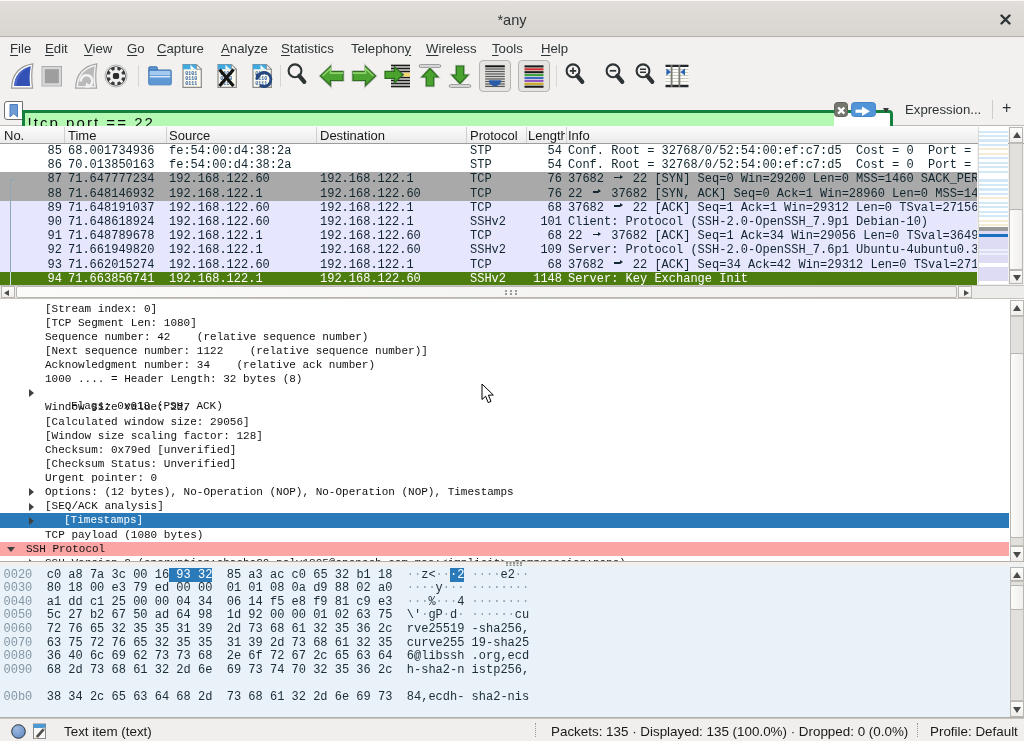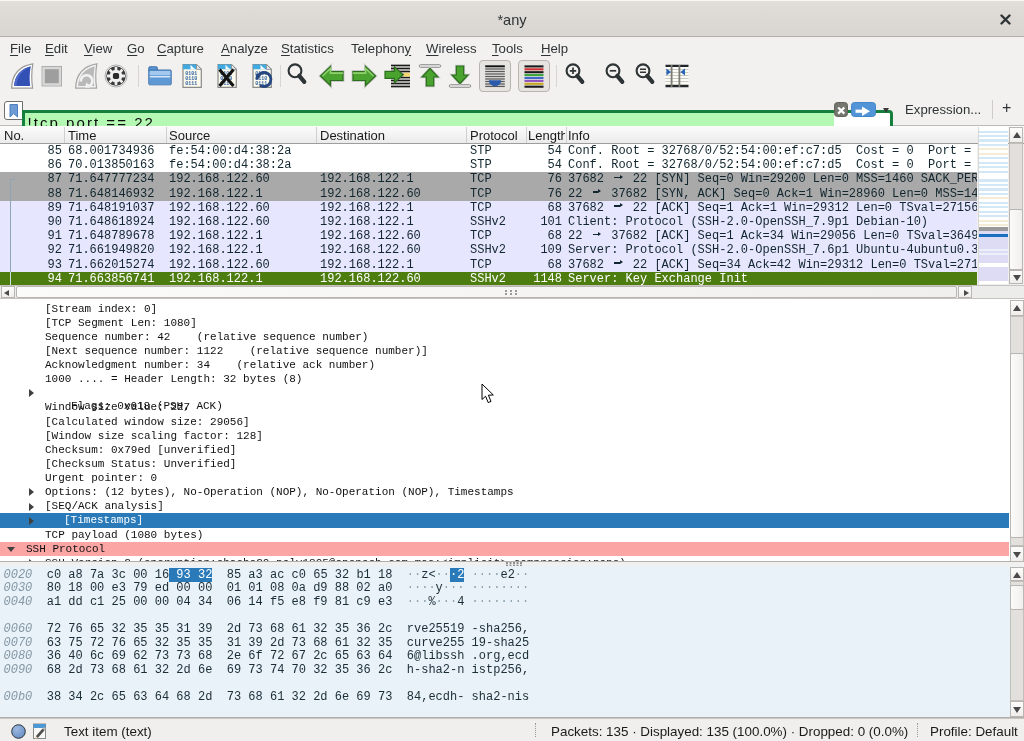--- a/index.html
+++ b/index.html
@@ -71,21 +71,21 @@
 .dsel { background:#2a7ab9; color:#ffffff; }
 .dgray { background:#fca5a5; }
 .tri { position:absolute; width:0; height:0; }
 .trir { border-left:5px solid #404040; border-top:4px solid transparent; border-bottom:4px solid transparent; }
 .trid { border-top:5px solid #404040; border-left:4px solid transparent; border-right:4px solid transparent; }
 
 #hex { position:absolute; left:0; top:565.5px; width:1024px; height:152.5px;
   background:#e9f1f9; border-bottom:1px solid #b2aea9; overflow:hidden; }
 .hrow { position:absolute; left:3.5px; height:13.65px; line-height:13.8px;
   font-family:"Liberation Mono",monospace; font-size:12px; color:#1b2d36; white-space:pre; }
-.off { color:#8497a4;font-style:italic; }
+.off { color:#8497a4; }
 .hl { background:#2a7ab9; color:#ffffff; }
 .dot { color:#8ba0ad; }
 
 #status { position:absolute; left:0; top:718px; width:1024px; height:23px;
   background:#f0efed; border-top:1px solid #c9c6c1; font-size:13.4px; color:#1a1a1a; }
 </style>
 </head>
 <body>
 <div id="titlebar">
   <div class="title">*any</div>
@@ -405,20 +405,21 @@
 <div class="tri trir" style="left:29px;top:260.04px"></div>
 <svg style="position:absolute;left:481px;top:84px" width="14" height="21" viewBox="0 0 14 21">
 <path d="M1 1 L1 16.5 L4.6 13.2 L7.2 19.6 L10 18.4 L7.4 12.2 L12.3 12 Z" fill="#ffffff" stroke="#000000" stroke-width="1"></path>
     </svg>
 </div>
 <div id="splitdots" style="position:absolute;left:506px;top:562.2px;width:2px;height:1.4px;background:#909090;box-shadow:3.5px 0 #909090,7px 0 #909090,10.5px 0 #909090,14px 0 #909090,0 2.6px #909090,3.5px 2.6px #909090,7px 2.6px #909090,10.5px 2.6px #909090,14px 2.6px #909090;"></div>
 <div id="hex">
 <div class="hrow" style="top:3.00px"><span class="off">0020</span>  c0 a8 7a 3c 00 16<span class="hl"> 93 32</span>  85 a3 ac c0 65 32 b1 18  <span class="dot">·</span><span class="dot">·</span>z&lt;<span class="dot">·</span><span class="dot">·</span><span class="hl">·2</span> <span class="dot">·</span><span class="dot">·</span><span class="dot">·</span><span class="dot">·</span>e2<span class="dot">·</span><span class="dot">·</span></div>
 <div class="hrow" style="top:16.65px"><span class="off">0030</span>  80 18 00 e3 79 ed 00 00  01 01 08 0a d9 88 02 a0  <span class="dot">·</span><span class="dot">·</span><span class="dot">·</span><span class="dot">·</span>y<span class="dot">·</span><span class="dot">·</span><span class="dot">·</span> <span class="dot">·</span><span class="dot">·</span><span class="dot">·</span><span class="dot">·</span><span class="dot">·</span><span class="dot">·</span><span class="dot">·</span><span class="dot">·</span></div>
 <div class="hrow" style="top:30.30px"><span class="off">0040</span>  a1 dd c1 25 00 00 04 34  06 14 f5 e8 f9 81 c9 e3  <span class="dot">·</span><span class="dot">·</span><span class="dot">·</span>%<span class="dot">·</span><span class="dot">·</span><span class="dot">·</span>4 <span class="dot">·</span><span class="dot">·</span><span class="dot">·</span><span class="dot">·</span><span class="dot">·</span><span class="dot">·</span><span class="dot">·</span><span class="dot">·</span></div>
+<div class="hrow" style="top:43.95px"><span class="off">0050</span>  5c 27 b2 67 50 ad 64 98  1d 92 00 00 01 02 63 75  \'<span class="dot">·</span>gP<span class="dot">·</span>d<span class="dot">·</span> <span class="dot">·</span><span class="dot">·</span><span class="dot">·</span><span class="dot">·</span><span class="dot">·</span><span class="dot">·</span>cu</div>
 <div class="hrow" style="top:57.60px"><span class="off">0060</span>  72 76 65 32 35 35 31 39  2d 73 68 61 32 35 36 2c  rve25519 -sha256,</div>
 <div class="hrow" style="top:71.25px"><span class="off">0070</span>  63 75 72 76 65 32 35 35  31 39 2d 73 68 61 32 35  curve255 19-sha25</div>
 <div class="hrow" style="top:84.90px"><span class="off">0080</span>  36 40 6c 69 62 73 73 68  2e 6f 72 67 2c 65 63 64  6@libssh .org,ecd</div>
 <div class="hrow" style="top:98.55px"><span class="off">0090</span>  68 2d 73 68 61 32 2d 6e  69 73 74 70 32 35 36 2c  h-sha2-n istp256,</div>
 <div class="hrow" style="top:125.85px"><span class="off">00b0</span>  38 34 2c 65 63 64 68 2d  73 68 61 32 2d 6e 69 73  84,ecdh- sha2-nis</div>
 </div>
 <div id="status">
   <svg style="position:absolute;left:10.5px;top:5px" width="15" height="15" viewBox="0 0 15 15">
     <defs>
         <radialGradient id="spg" cx="0.35" cy="0.3" r="0.9">

